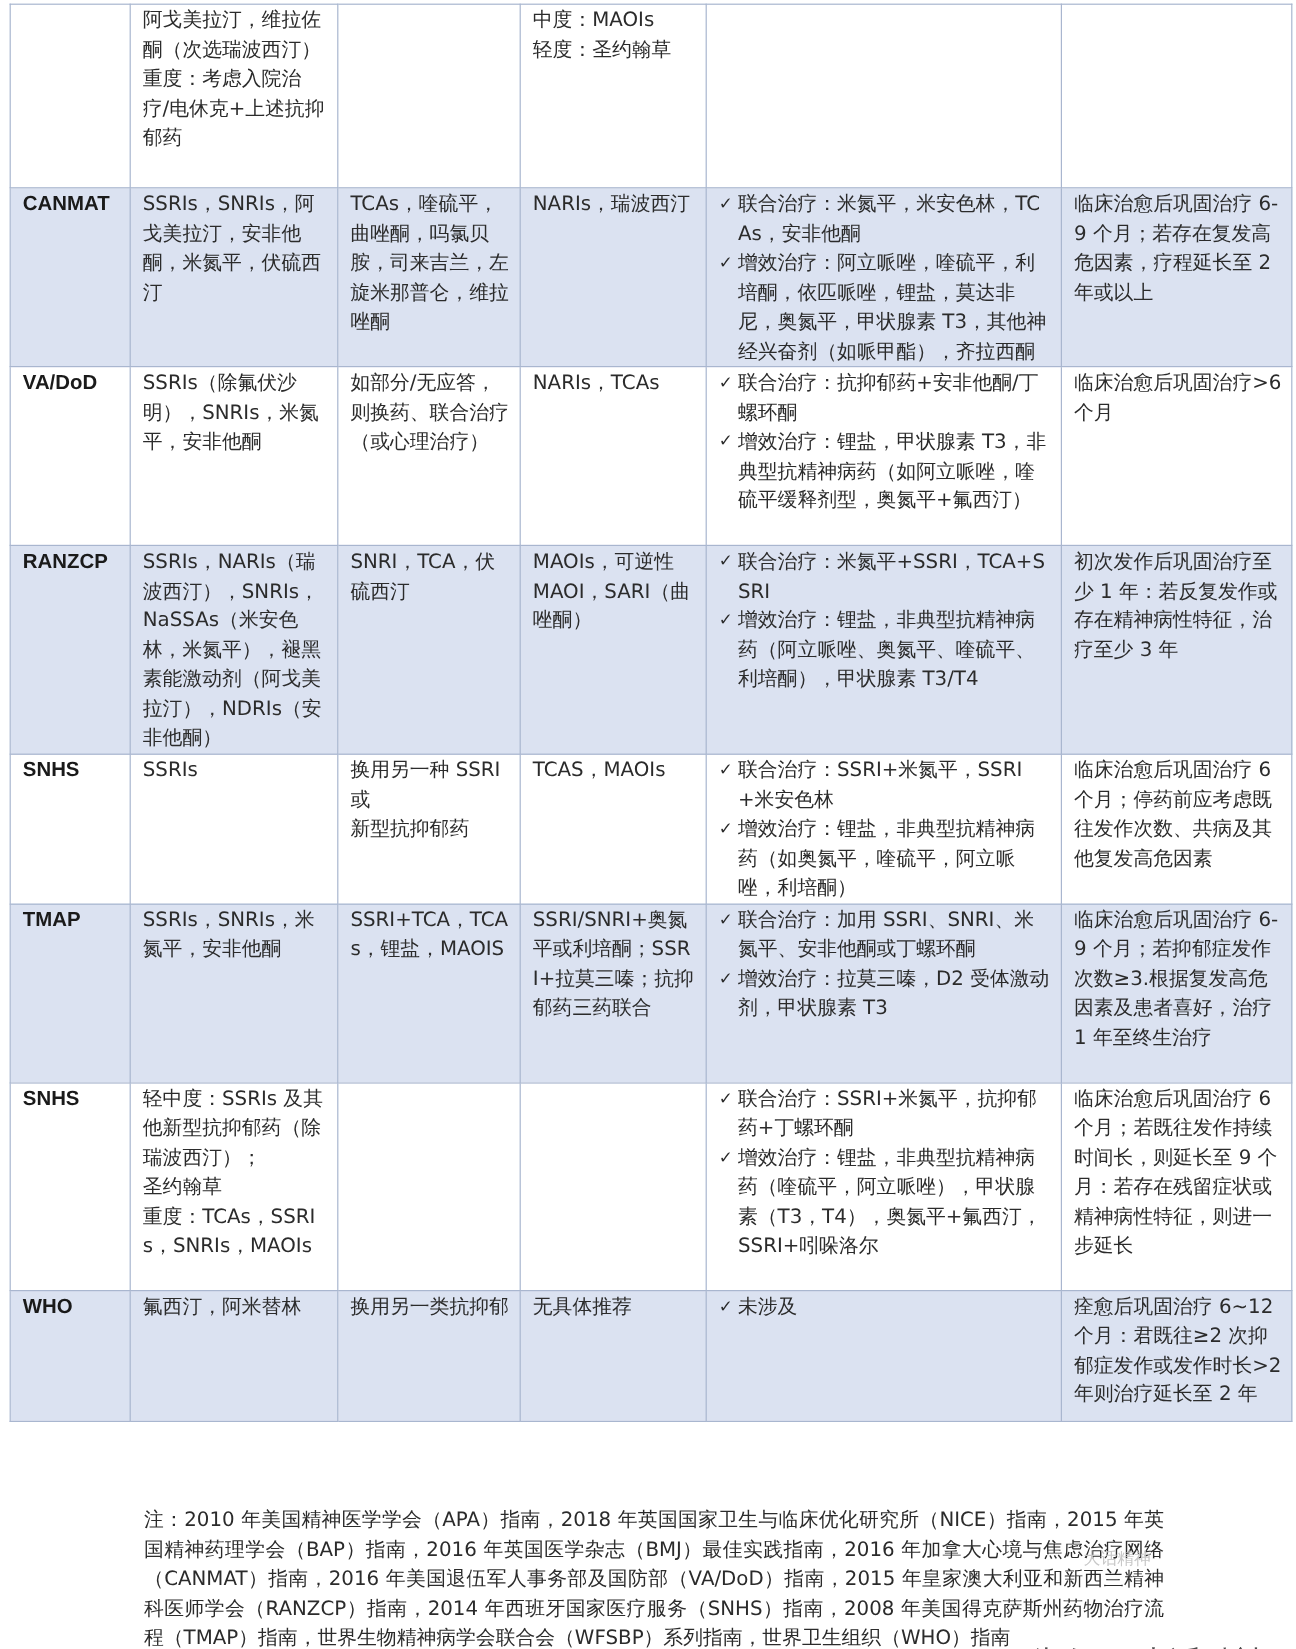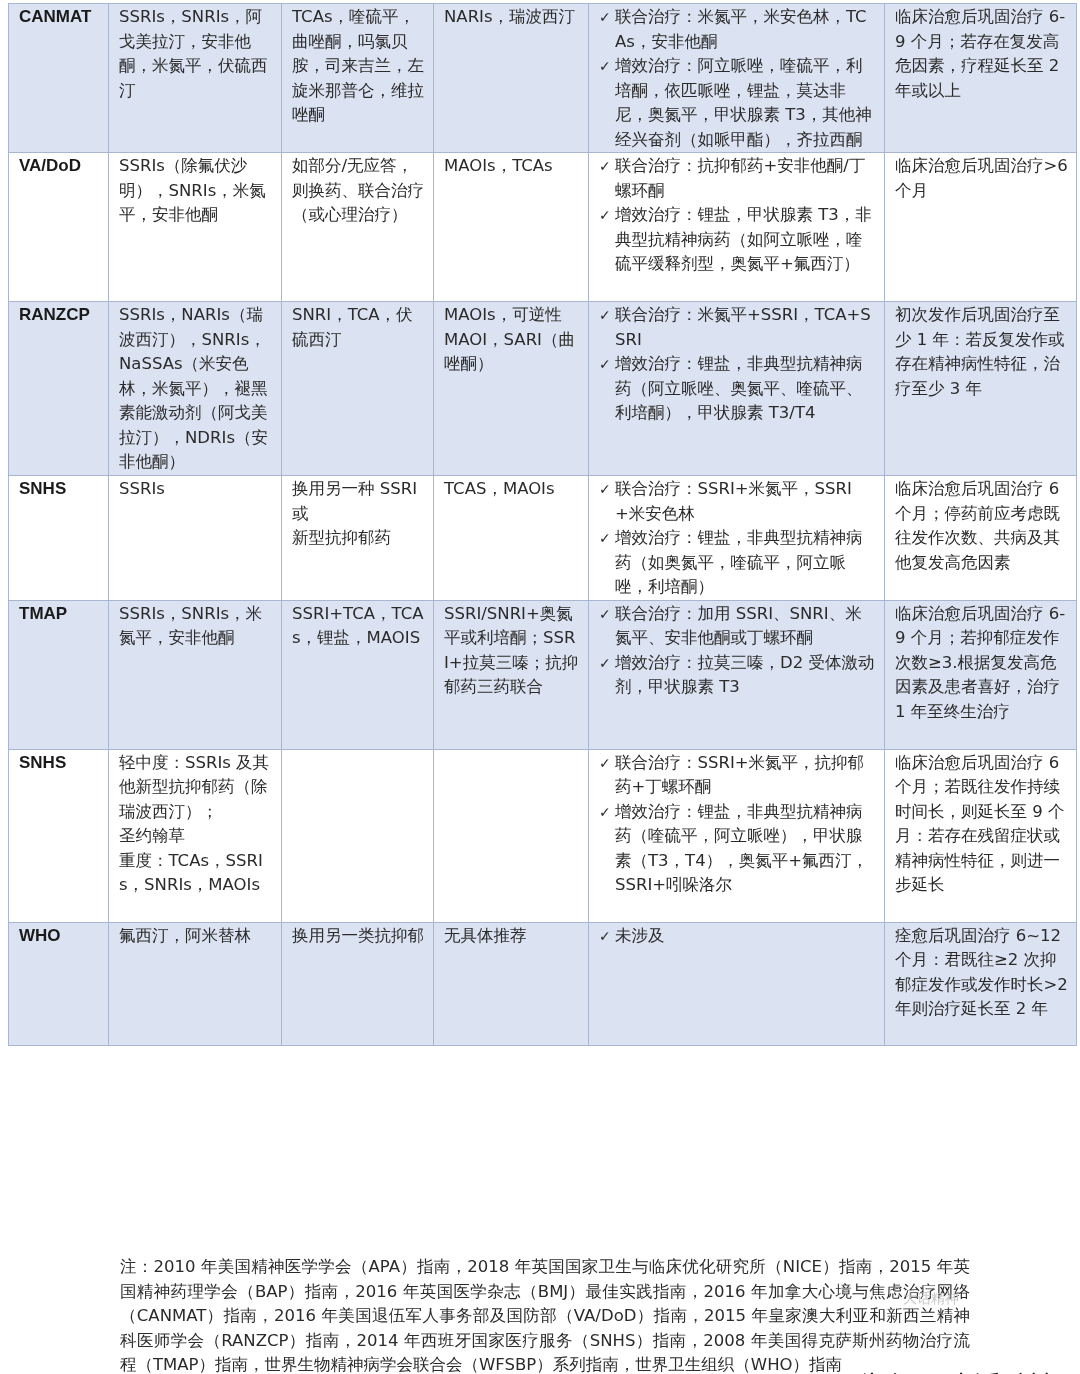--- a/index.html
+++ b/index.html
@@ -54,20 +54,34 @@
 <table class="guide">
   <colgroup>
     <col style="width:100px">
     <col style="width:173px">
     <col style="width:152px">
     <col style="width:155px">
     <col style="width:296px">
     <col style="width:192px">
   </colgroup>
   <tbody id="tbody">
+      <tr class="plain" style="height: 153px;">
+        <td class="name"></td>
+        <td>
+          <span class="line">阿戈美拉汀，维拉佐酮（次选瑞波西汀）</span>
+          <span class="line">重度：考虑入院治疗/电休克+上述抗抑郁药</span>
+        </td>
+        <td></td>
+        <td>
+          <span class="line">中度：MAOIs</span>
+          <span class="line">轻度：圣约翰草</span>
+        </td>
+        <td></td>
+        <td></td>
+      </tr>
       <tr class="shade" style="height: 131px;">
         <td class="name">CANMAT</td>
         <td>
           <span class="line">SSRIs，SNRIs，阿戈美拉汀，安非他酮，米氮平，伏硫西汀</span>
         </td>
         <td>
           <span class="line">TCAs，喹硫平，曲唑酮，吗氯贝胺，司来吉兰，左旋米那普仑，维拉唑酮</span>
         </td>
         <td>
           <span class="line">NARIs，瑞波西汀</span>
@@ -86,21 +100,21 @@
       </tr>
       <tr class="plain" style="height: 149px;">
         <td class="name">VA/DoD</td>
         <td>
           <span class="line">SSRIs（除氟伏沙明），SNRIs，米氮平，安非他酮</span>
         </td>
         <td>
           <span class="line">如部分/无应答，则换药、联合治疗（或心理治疗）</span>
         </td>
         <td>
-          <span class="line">MAOIs，TCAs</span>
+          <span class="line">NARIs，TCAs</span>
         </td>
         <td>
           <div class="check-item">
             <span class="check-mark">✓</span>
             <span class="check-text">联合治疗：抗抑郁药+安非他酮/丁螺环酮</span>
           </div>
           <div class="check-item">
             <span class="check-mark">✓</span>
             <span class="check-text">增效治疗：锂盐，甲状腺素 T3，非典型抗精神病药（如阿立哌唑，喹硫平缓释剂型，奥氮平+氟西汀）</span>
           </div>
@@ -192,21 +206,21 @@
             <span class="check-mark">✓</span>
             <span class="check-text">联合治疗：SSRI+米氮平，抗抑郁药+丁螺环酮</span>
           </div>
           <div class="check-item">
             <span class="check-mark">✓</span>
             <span class="check-text">增效治疗：锂盐，非典型抗精神病药（喹硫平，阿立哌唑），甲状腺素（T3，T4），奥氮平+氟西汀，SSRI+吲哚洛尔</span>
           </div>
         </td>
         <td>临床治愈后巩固治疗 6 个月；若既往发作持续时间长，则延长至 9 个月：若存在残留症状或精神病性特征，则进一步延长</td>
       </tr>
-      <tr class="shade" style="height: 123px;">
+      <tr class="shade" style="height: 109px;">
         <td class="name">WHO</td>
         <td>
           <span class="line">氟西汀，阿米替林</span>
         </td>
         <td>
           <span class="line">换用另一类抗抑郁</span>
         </td>
         <td>
           <span class="line">无具体推荐</span>
         </td>

